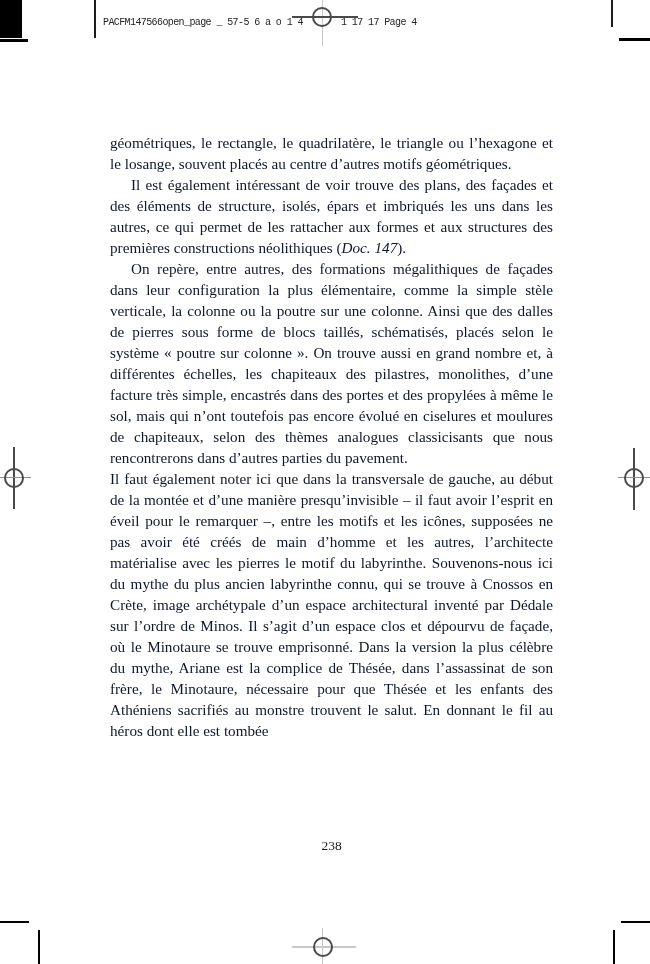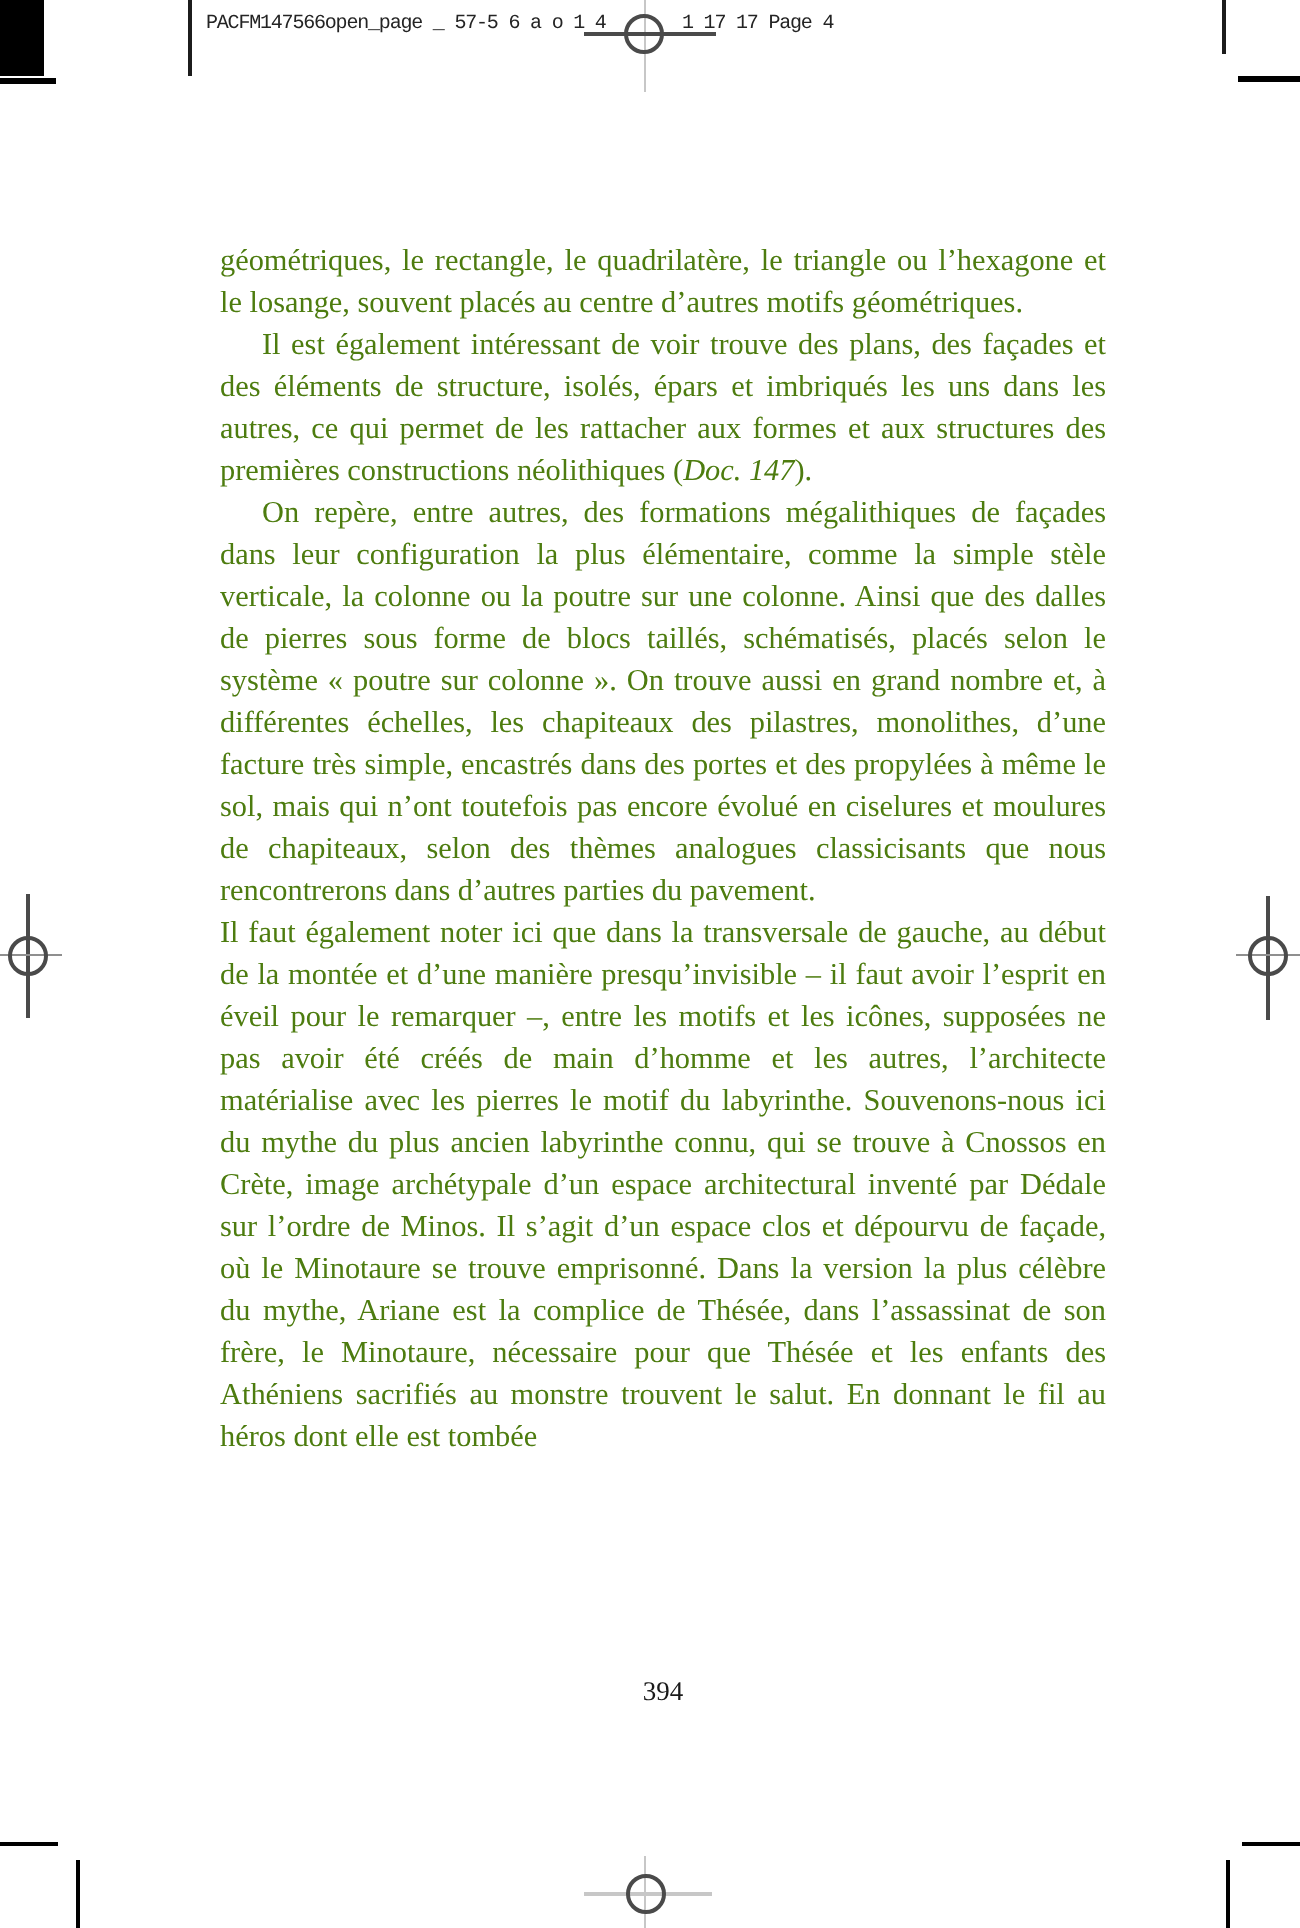--- a/index.html
+++ b/index.html
@@ -19,27 +19,27 @@
   .hbar-br{left:621px;top:921px;width:29px;height:2px;background:#000;}
   .vline-br{left:613px;top:930px;width:2px;height:34px;background:#000;}
 
   .reg-circle{width:20px;height:20px;border:2px solid #4a4a4a;border-radius:50%;
               box-sizing:border-box;background:transparent;}
   .mark-dark{background:#4a4a4a;}
   .mark-mid{background:#8f8f8f;}
   .mark-light{background:#c7c7c7;}
 
   
-  .slug{top:7px;font-family:"Liberation Mono", monospace;font-size:10px;
+  .slug{top:17px;font-family:"Liberation Mono", monospace;font-size:10px;
         letter-spacing:-0.6px;color:#242424;white-space:pre;}
   .slug-underline{left:292px;top:16px;width:66px;height:2px;background:#4a4a4a;}
 
   
-  .body-text{left:110px;top:120px;width:443px;font-size:15.2px;line-height:21px;
-             color:#4d7c0f;text-align:justify;}
+  .body-text{left:110px;top:132px;width:443px;font-size:15.2px;line-height:21px;
+             color:#0f172a;text-align:justify;}
   .body-text p{margin:0;}
   .ind{text-indent:21px;}
   .heading{margin:21px 0 0 0;font-weight:bold;}
   .page-number{left:110px;top:838px;width:443px;text-align:center;
                font-size:13.5px;color:#1a1a1a;}
 </style>
 </head>
 <body>
 
 <div class="sheet">
@@ -84,15 +84,15 @@
   <div class="abs hbar-br"></div>
   <div class="abs vline-br"></div>
 
   <div class="abs body-text">
     <p>géométriques, le rectangle, le quadrilatère, le triangle ou l’hexagone et le losange, souvent placés au centre d’autres motifs géométriques.</p>
     <p class="ind"><span>Il est également intéressant de voir trouve des plans, des façades et des éléments de structure, isolés, épars et imbriqués les uns dans les autres, ce qui permet de les rattacher aux formes et aux structures des premières constructions néolithiques (</span><i>Doc. 147</i><span>).</span></p>
     <p class="ind">On repère, entre autres, des formations mégalithiques de façades dans leur configuration la plus élémentaire, comme la simple stèle verticale, la colonne ou la poutre sur une colonne. Ainsi que des dalles de pierres sous forme de blocs taillés, schématisés, placés selon le système « poutre sur colonne ». On trouve aussi en grand nombre et, à différentes échelles, les chapiteaux des pilastres, monolithes, d’une facture très simple, encastrés dans des portes et des propylées à même le sol, mais qui n’ont toutefois pas encore évolué  en ciselures et moulures de chapiteaux, selon des thèmes analogues classicisants que nous rencontrerons dans d’autres parties du pavement.</p>
     <p>Il faut également noter ici que dans la transversale de gauche, au début de la montée et d’une manière presqu’invisible – il faut avoir l’esprit en éveil pour le remarquer –, entre les motifs et les icônes, supposées ne pas avoir été créés de main d’homme et les autres, l’architecte matérialise avec les pierres le motif du labyrinthe. Souvenons-nous ici du mythe du plus ancien labyrinthe connu, qui se trouve à Cnossos en Crète, image archétypale d’un espace architectural inventé par Dédale sur l’ordre de Minos. Il s’agit d’un espace clos et dépourvu de façade, où le Minotaure se trouve emprisonné. Dans la version la plus célèbre du mythe, Ariane est la complice de Thésée, dans l’assassinat de son frère, le Minotaure, nécessaire pour que Thésée et les enfants des Athéniens sacrifiés au monstre trouvent le salut. En donnant le fil au héros dont elle est tombée</p>
   </div>
 
-  <div class="abs page-number">394</div>
+  <div class="abs page-number">238</div>
 
 </div>
 
 </body></html>

